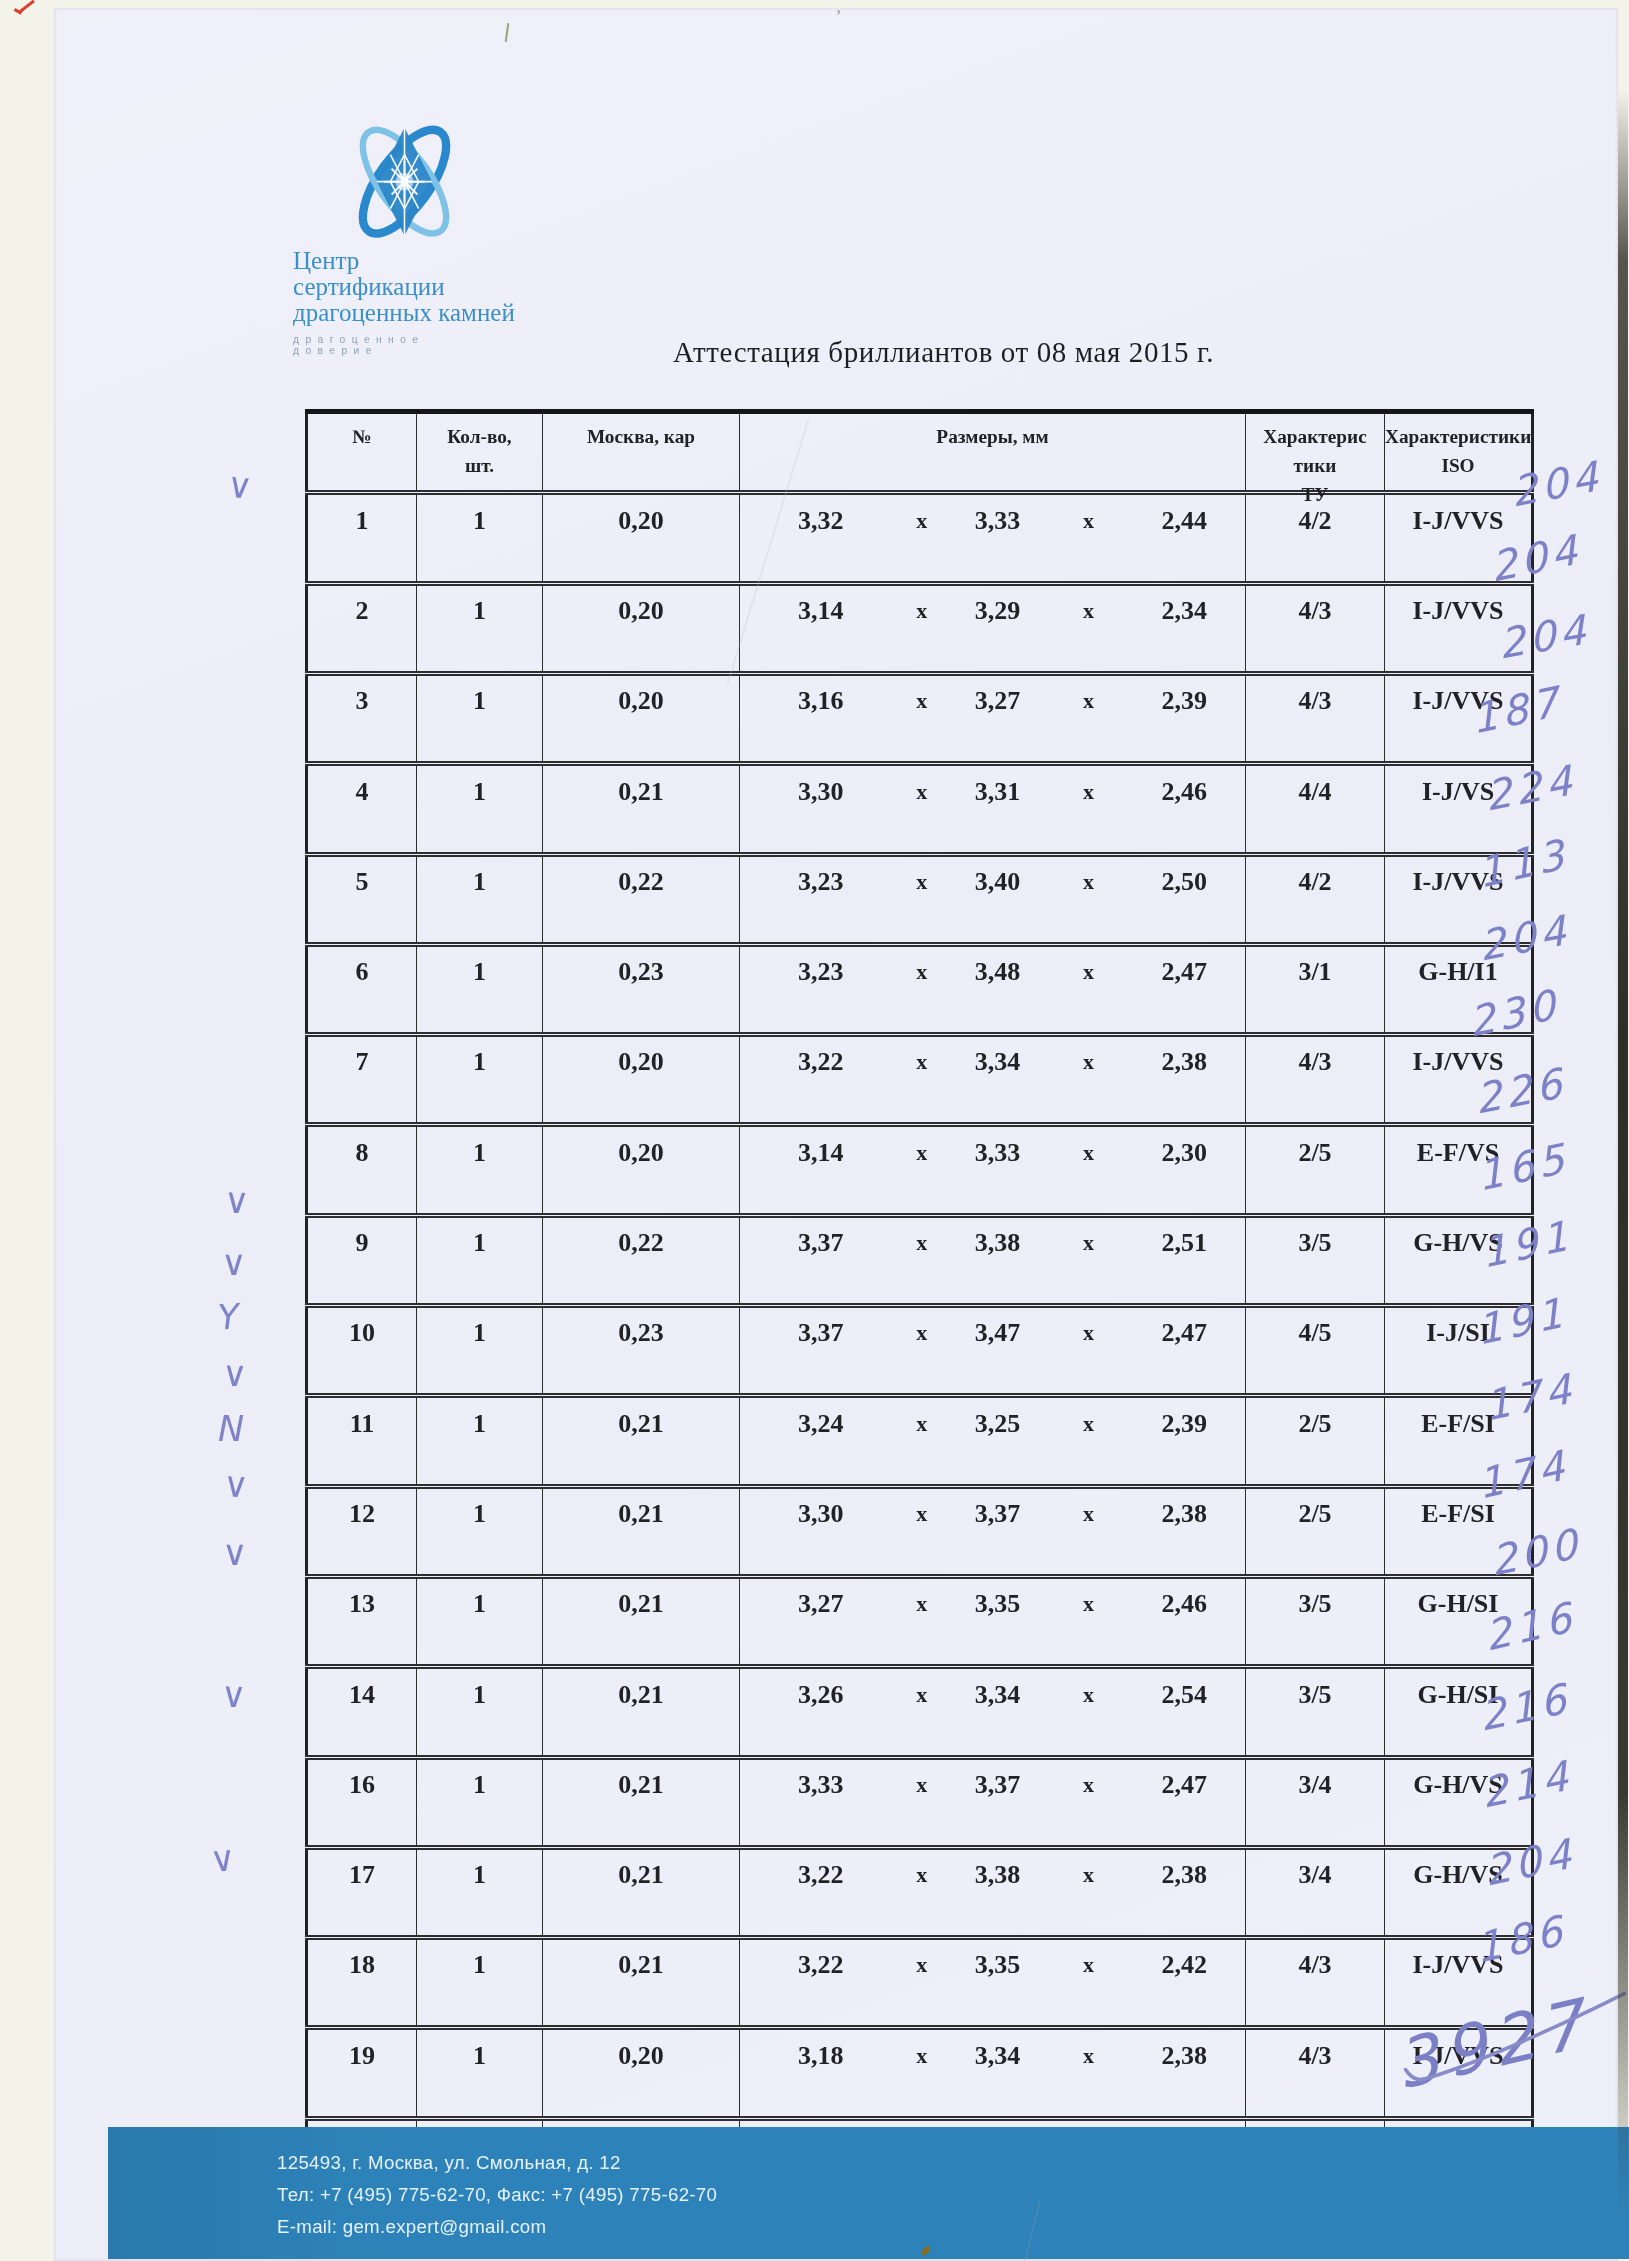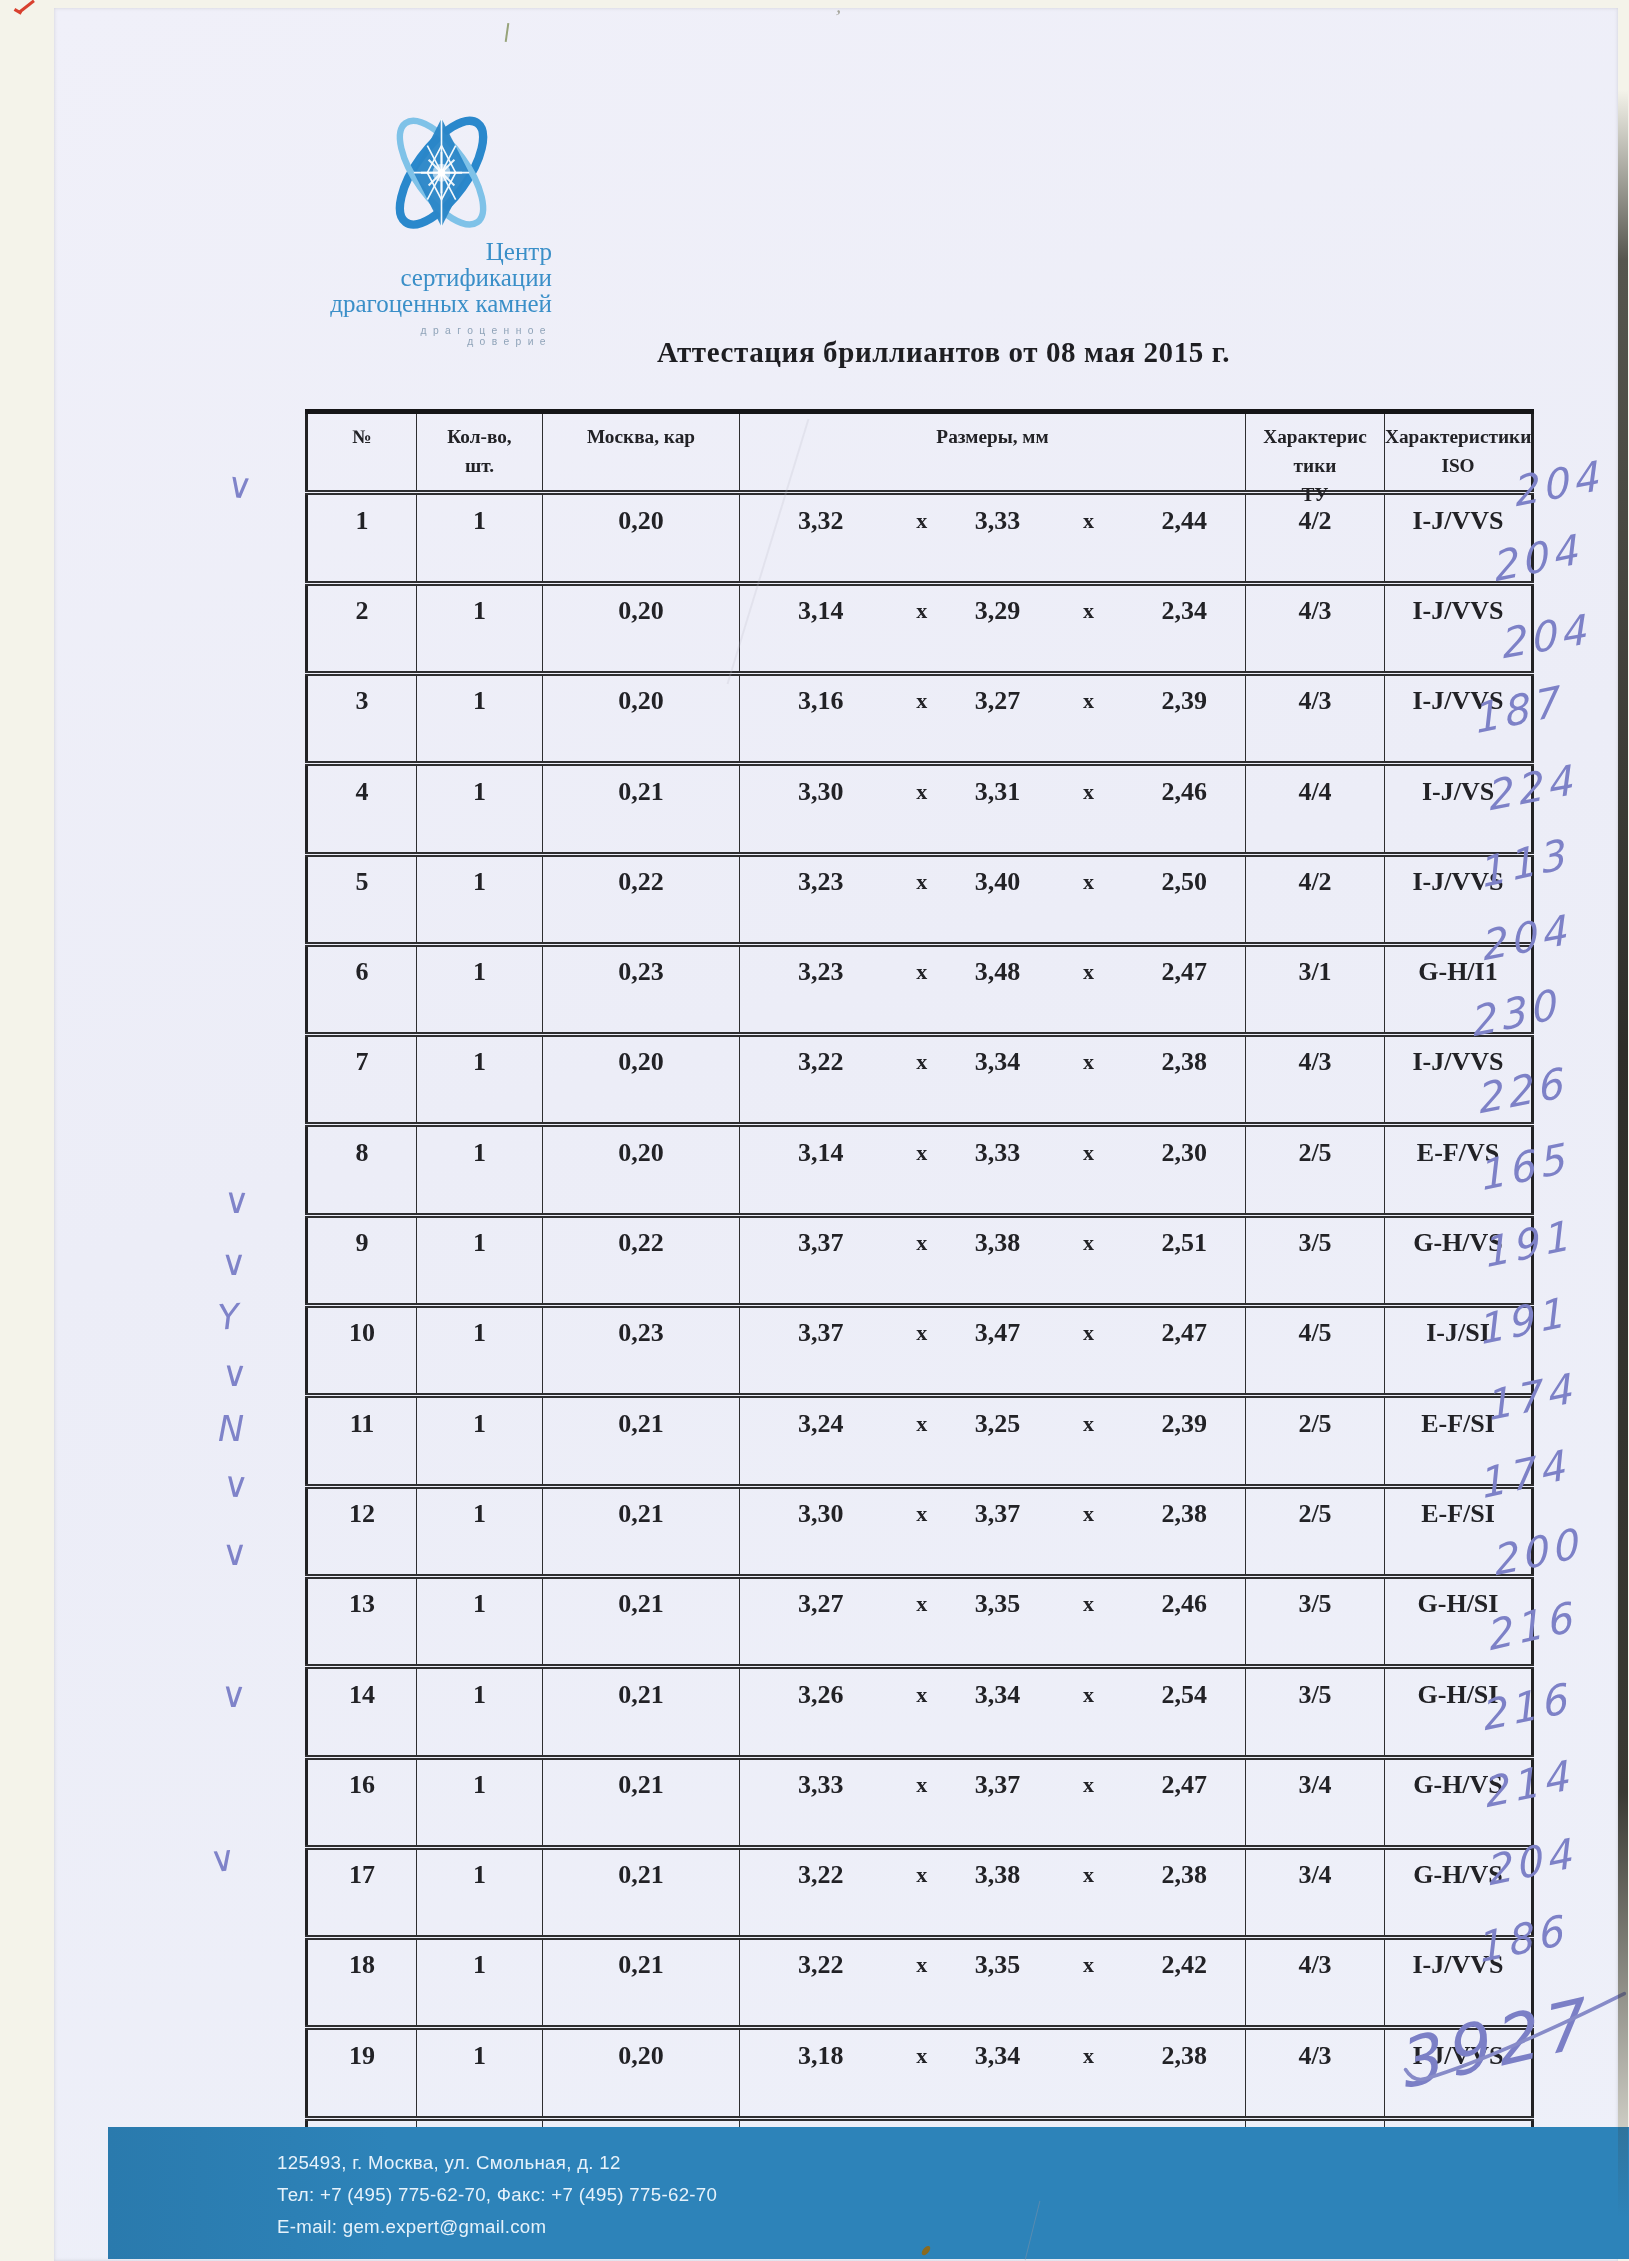--- a/index.html
+++ b/index.html
@@ -11,28 +11,28 @@
   .paper{
     position:absolute;left:54px;top:8.4px;width:1564px;height:2253px;
     background:linear-gradient(160deg,#f0f0f9 0%,#ecedf7 45%,#eef0f9 100%);
     box-shadow:0 0 3.9px rgba(120,120,130,.25) inset;
   }
   .edge-dark{
     position:absolute;right:1.9px;top:90px;width:9.7px;height:2128px;
     background:linear-gradient(180deg,rgba(70,70,62,0) 0%,#56564e 8%,#2e2e29 45%,#3a3a33 80%,rgba(70,70,62,0) 100%);
   }
   
-  .logo-block{position:absolute;left:239px;top:99px;width:222px;text-align:right;margin-left:37px;}
+  .logo-block{position:absolute;left:239px;top:108px;width:222px;text-align:left;}
   .logo-svg{display:block;margin:0 auto;width:97px;height:132px;}
   .logo-line{font-family:"Liberation Serif",serif;font-size:25px;line-height:26px;color:#3a8fc8;}
   .logo-tagline{margin-top:7.7px;font-family:"Liberation Sans",sans-serif;font-size:10.3px;letter-spacing:6.4px;color:#8fa3b8;}
   
   .doc-title{
     position:absolute;left:567px;top:328px;width:645px;text-align:center;
-    font-size:29px;font-weight:bold;color:#1e1e22;letter-spacing:0.6px;
+    font-size:29px;font-weight:normal;color:#1e1e22;letter-spacing:0.6px;
   }
   
   table.cert{
     position:absolute;left:251px;top:401px;width:1225px;
     border-collapse:collapse;table-layout:fixed;
     font-family:"Liberation Serif",serif;color:#222226;
   }
   table.cert{border:3.2px solid #222224;border-top:5.8px solid #151517;}
   table.cert td,table.cert th{
     border-left:1.9px solid #2e2e30;border-right:1.9px solid #2e2e30;

